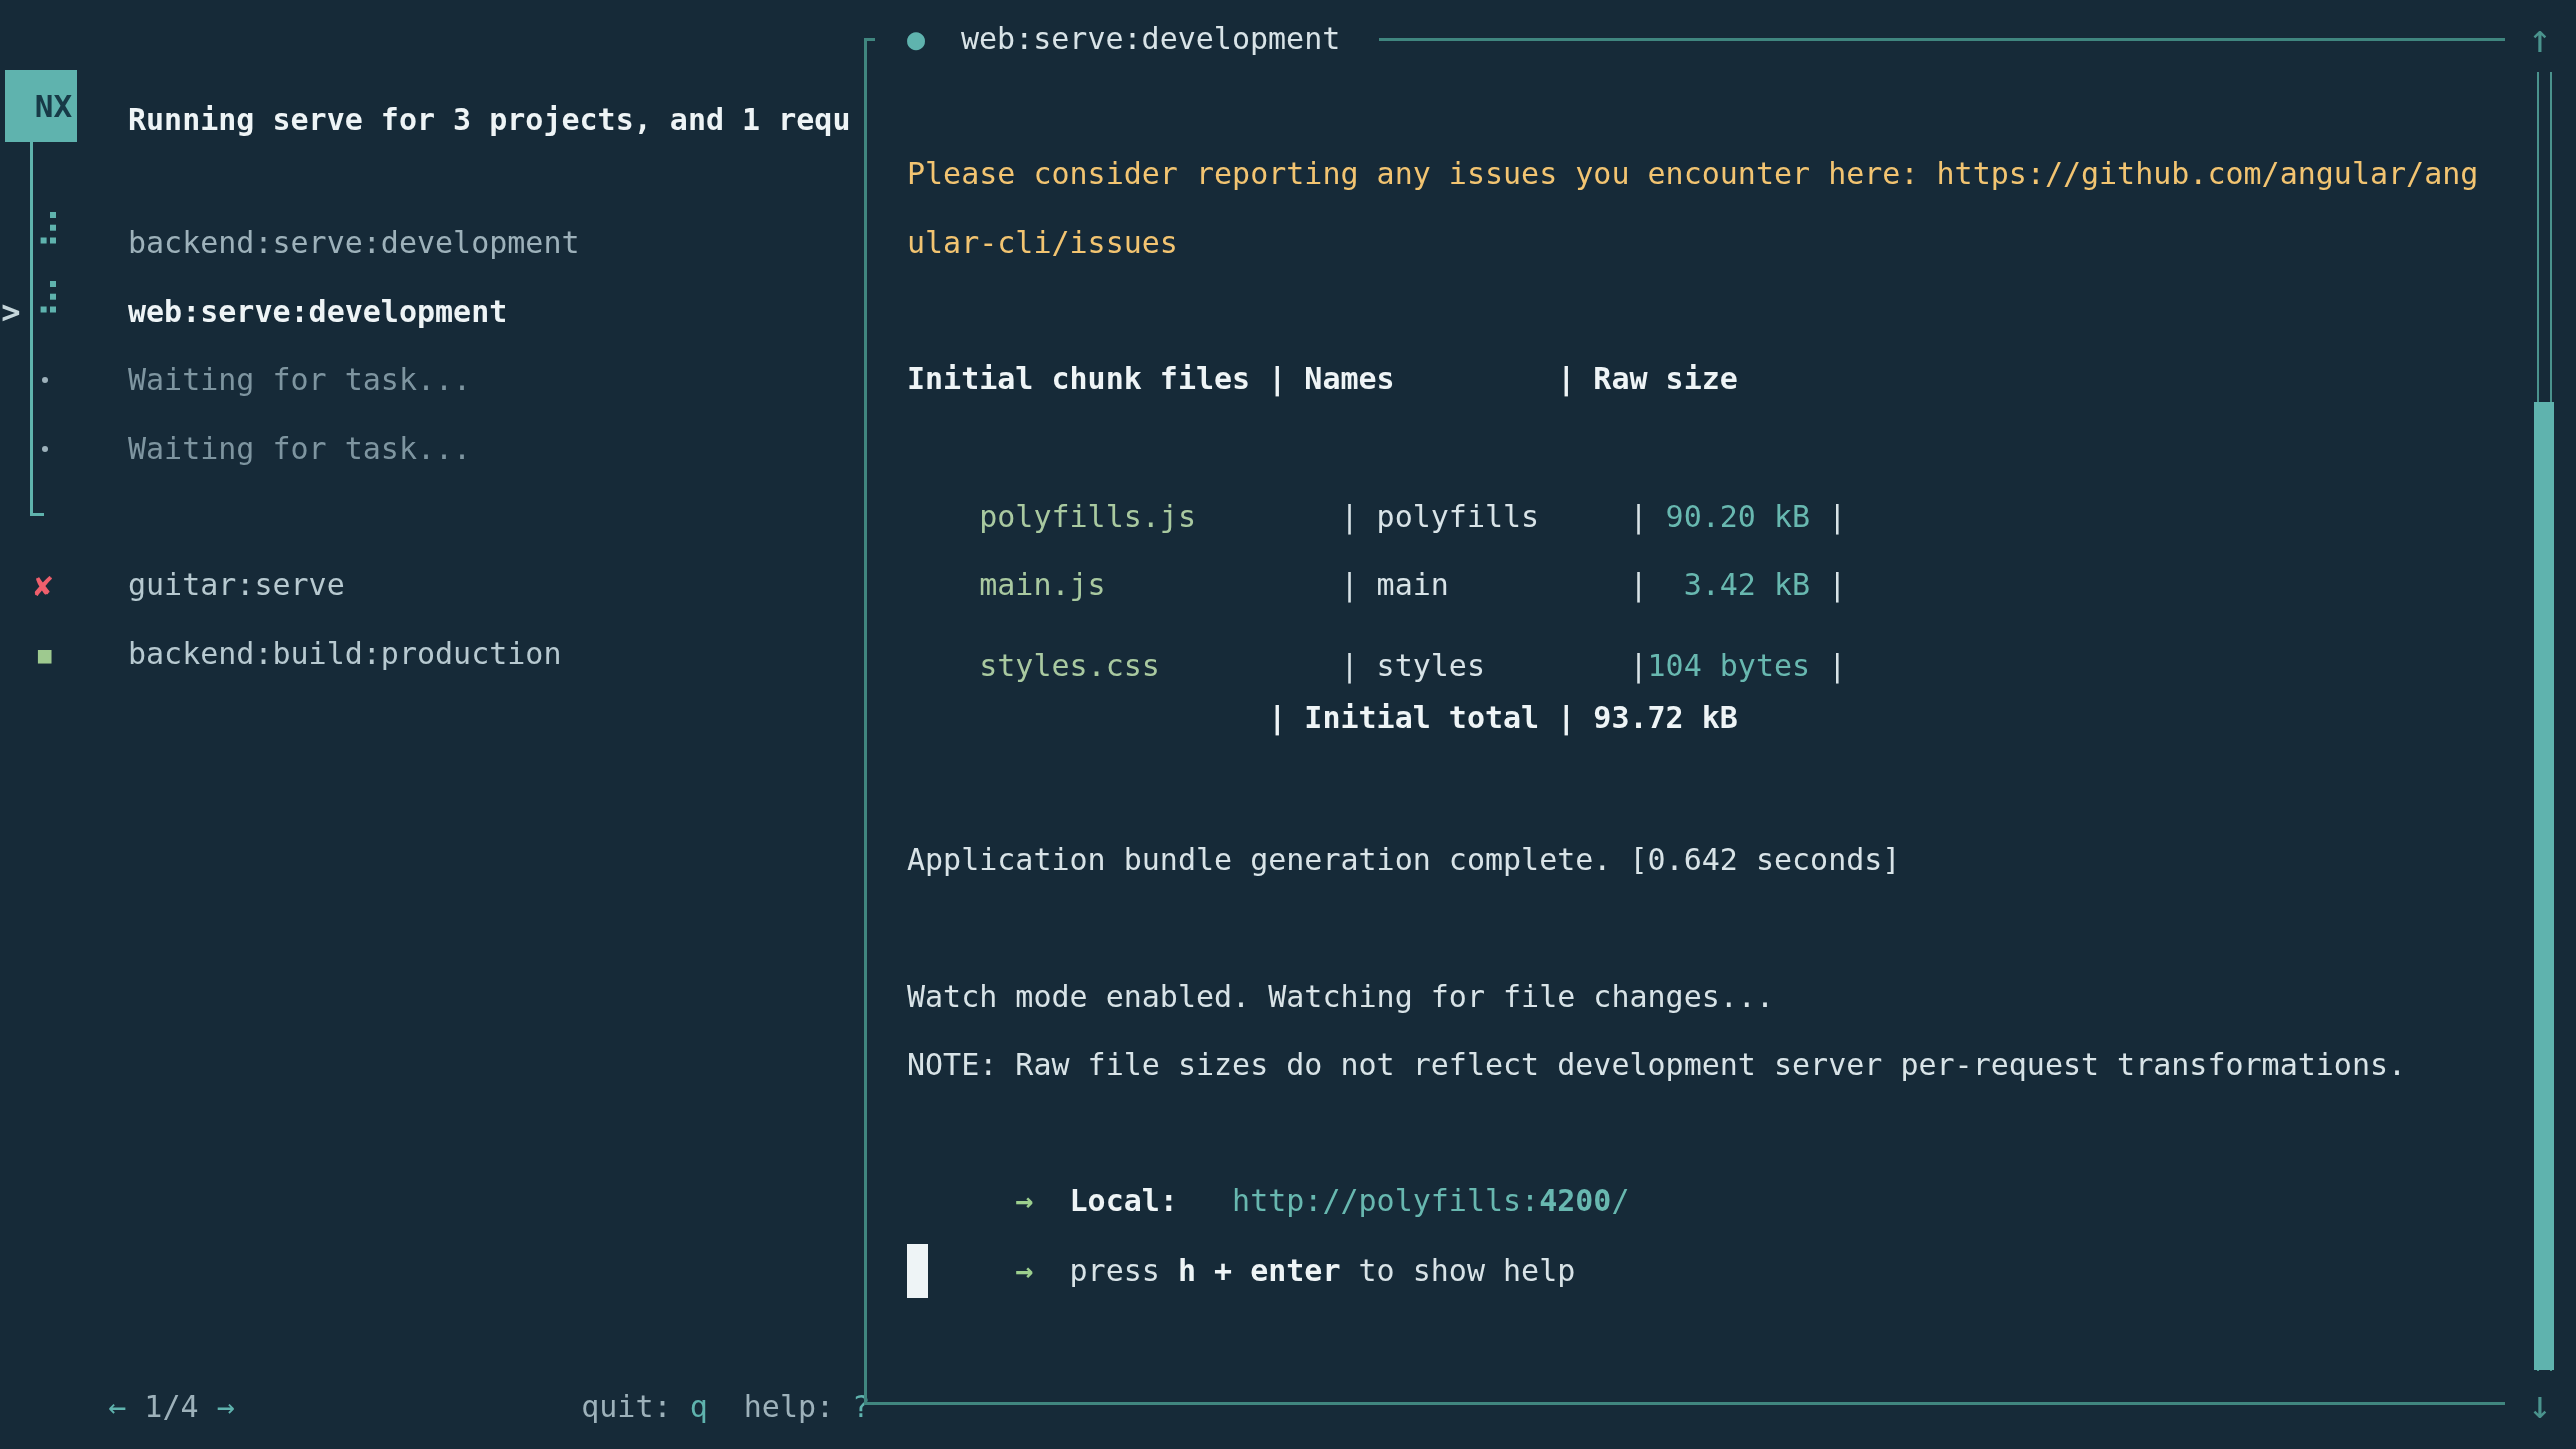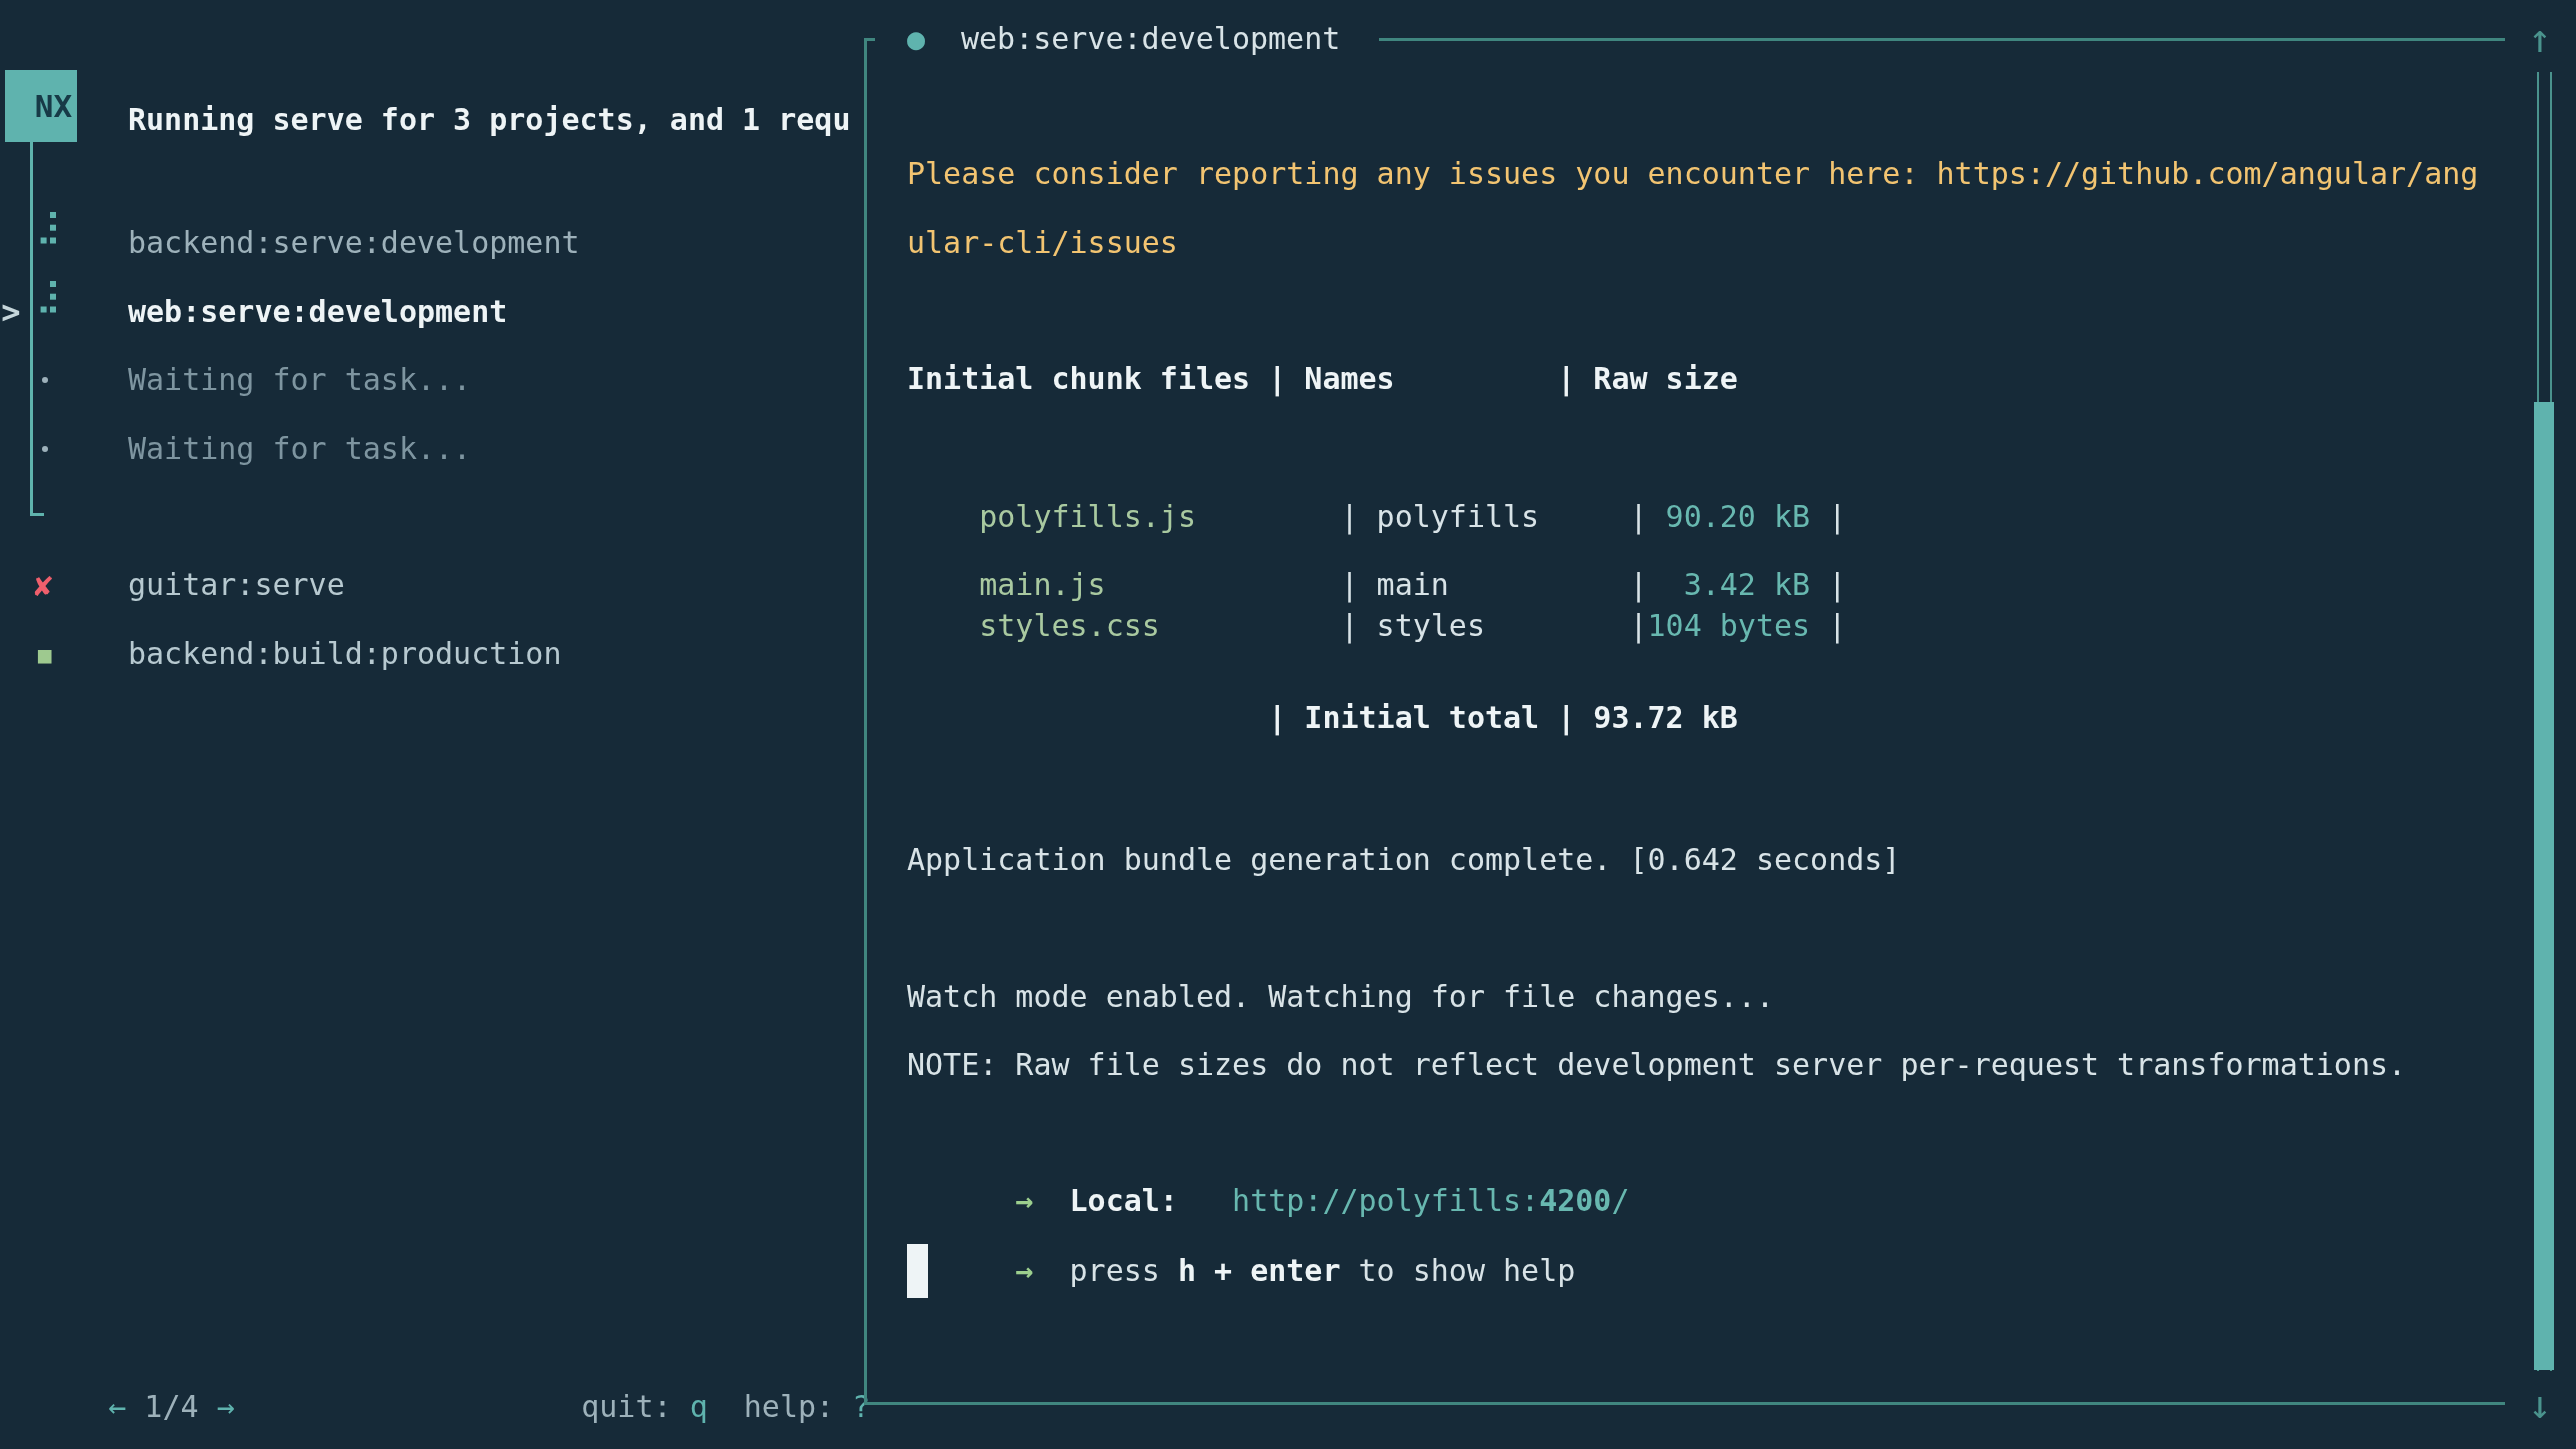--- a/index.html
+++ b/index.html
@@ -125,21 +125,21 @@
   <div class="line yellow" style="top:209px">ular-cli/issues</div>
 
   <div class="line bright bold" style="top:345px">Initial chunk files | Names         | Raw size</div>
 
   <div class="line" style="top:415px">
     <span class="file">polyfills.js        </span><span class="normal">| polyfills     |</span><span class="size"> 90.20 kB</span><span class="normal"> |</span>
   </div>
   <div class="line" style="top:483px">
     <span class="file">main.js             </span><span class="normal">| main          |</span><span class="size">  3.42 kB</span><span class="normal"> |</span>
   </div>
-  <div class="line" style="top:524px">
+  <div class="line" style="top:564px">
     <span class="file">styles.css          </span><span class="normal">| styles        |</span><span class="size">104 bytes</span><span class="normal"> |</span>
   </div>
 
   <div class="line bright bold" style="top:684px">                    | Initial total | 93.72 kB</div>
 
   <div class="line normal" style="top:826px">Application bundle generation complete. [0.642 seconds]</div>
   <div class="line normal" style="top:963px">Watch mode enabled. Watching for file changes...</div>
   <div class="line normal" style="top:1031px">NOTE: Raw file sizes do not reflect development server per-request transformations.</div>
 
   <div class="line" style="top:1099px">

